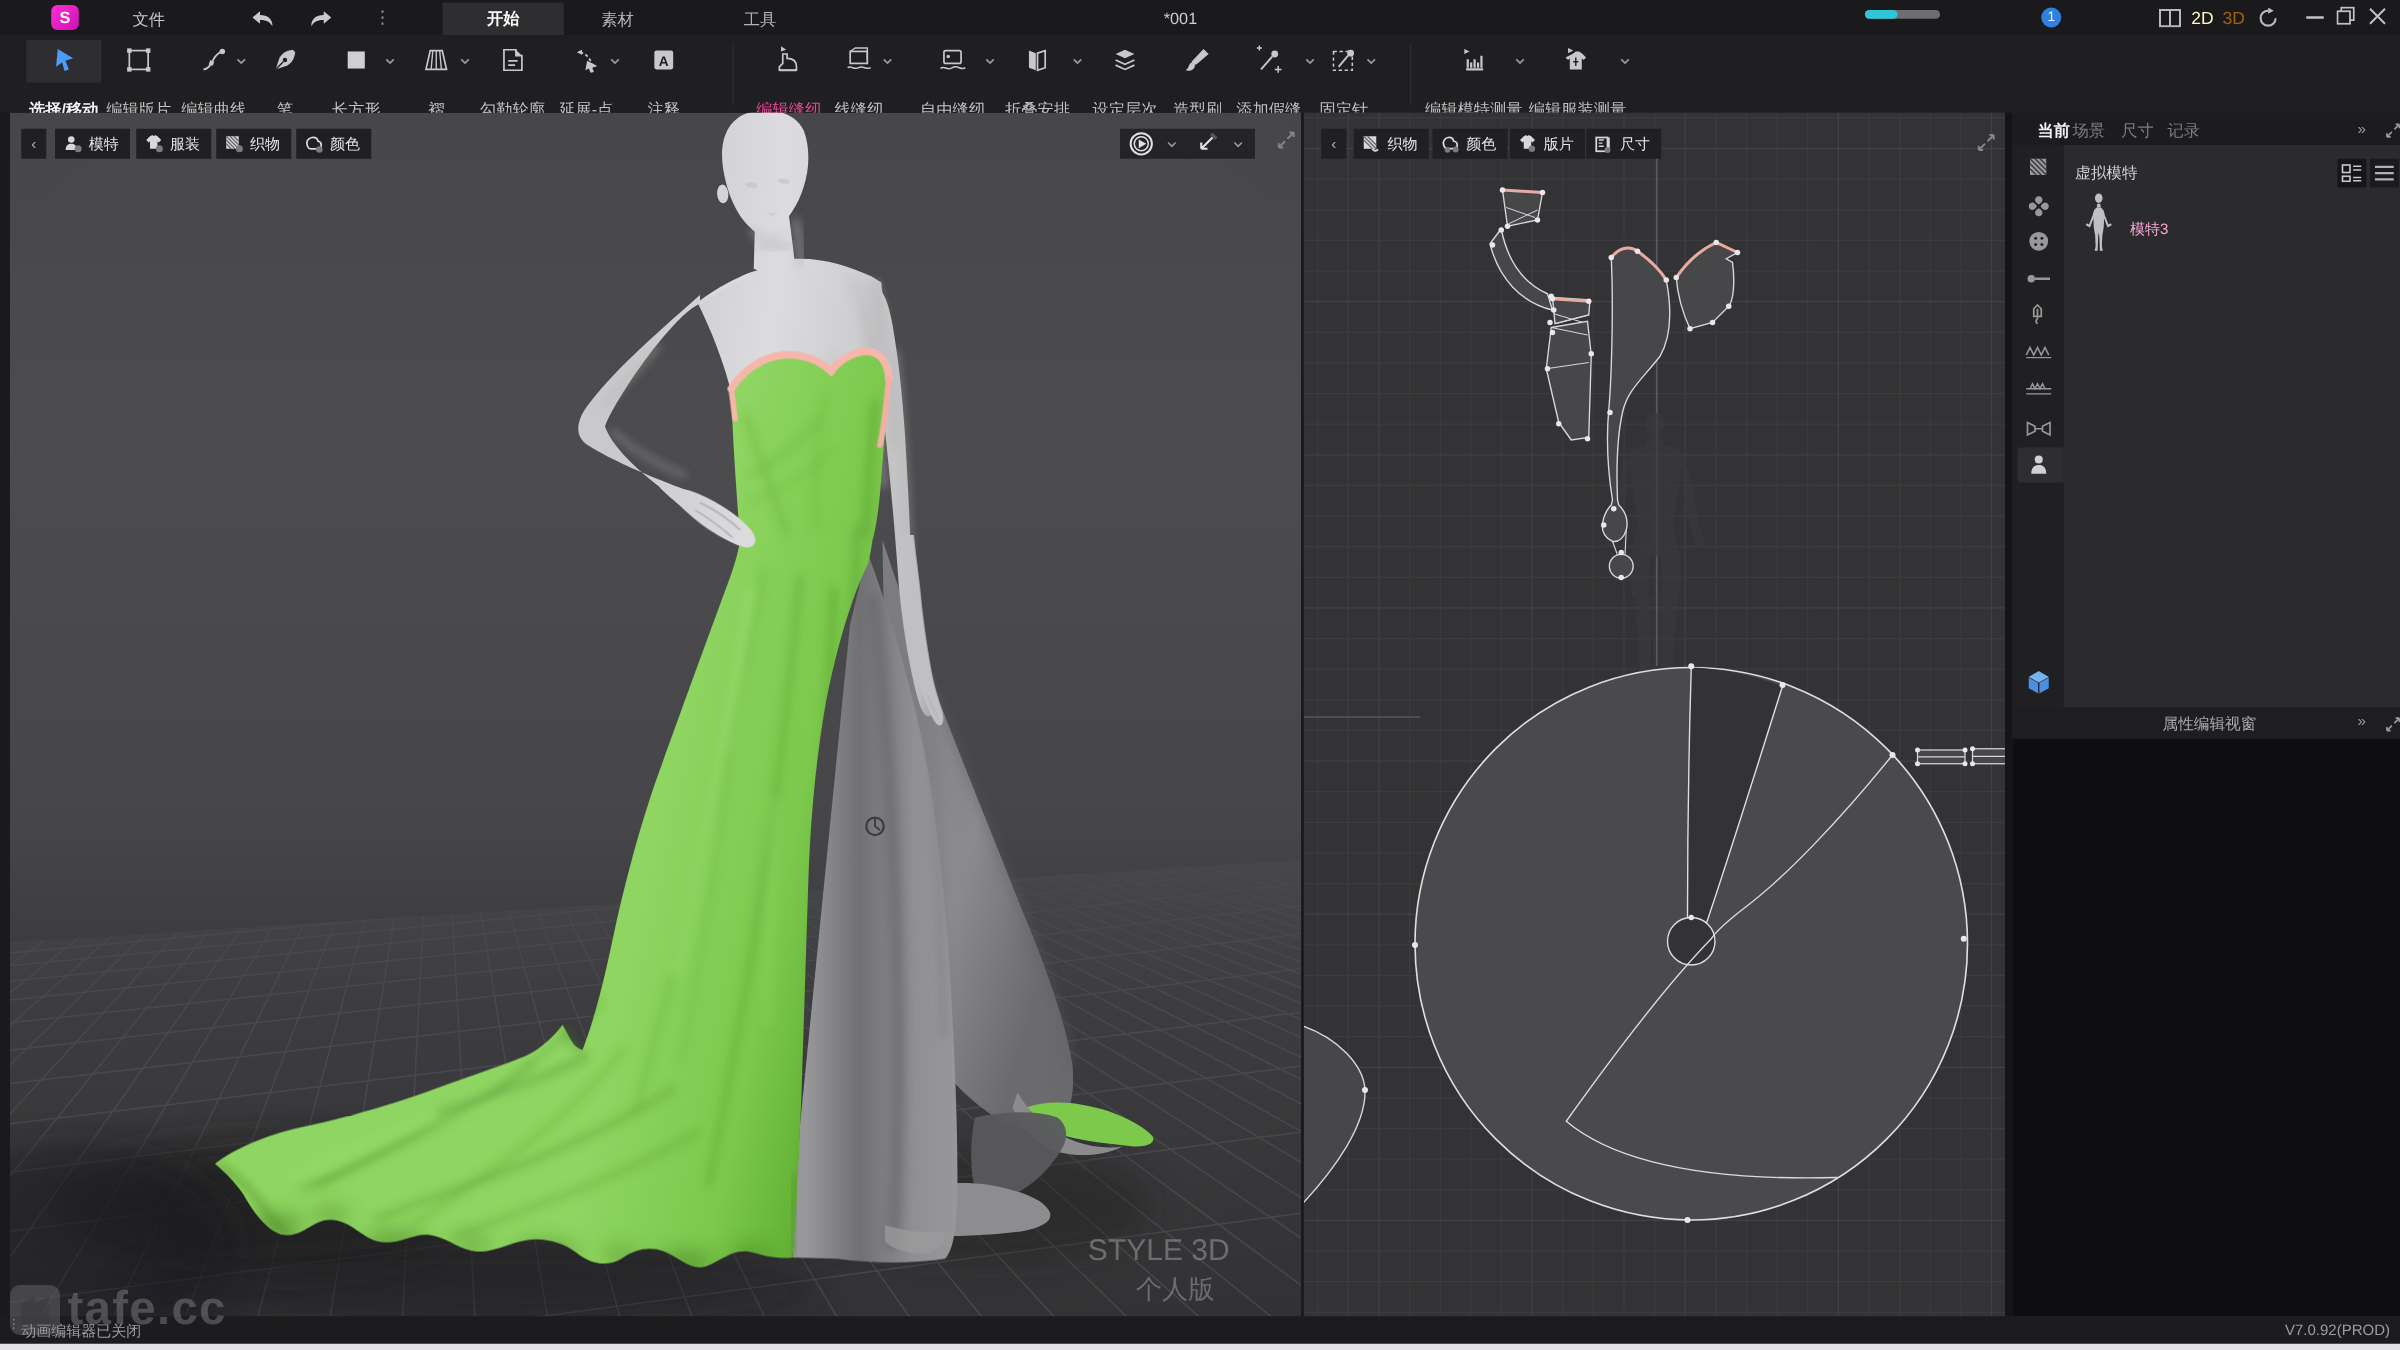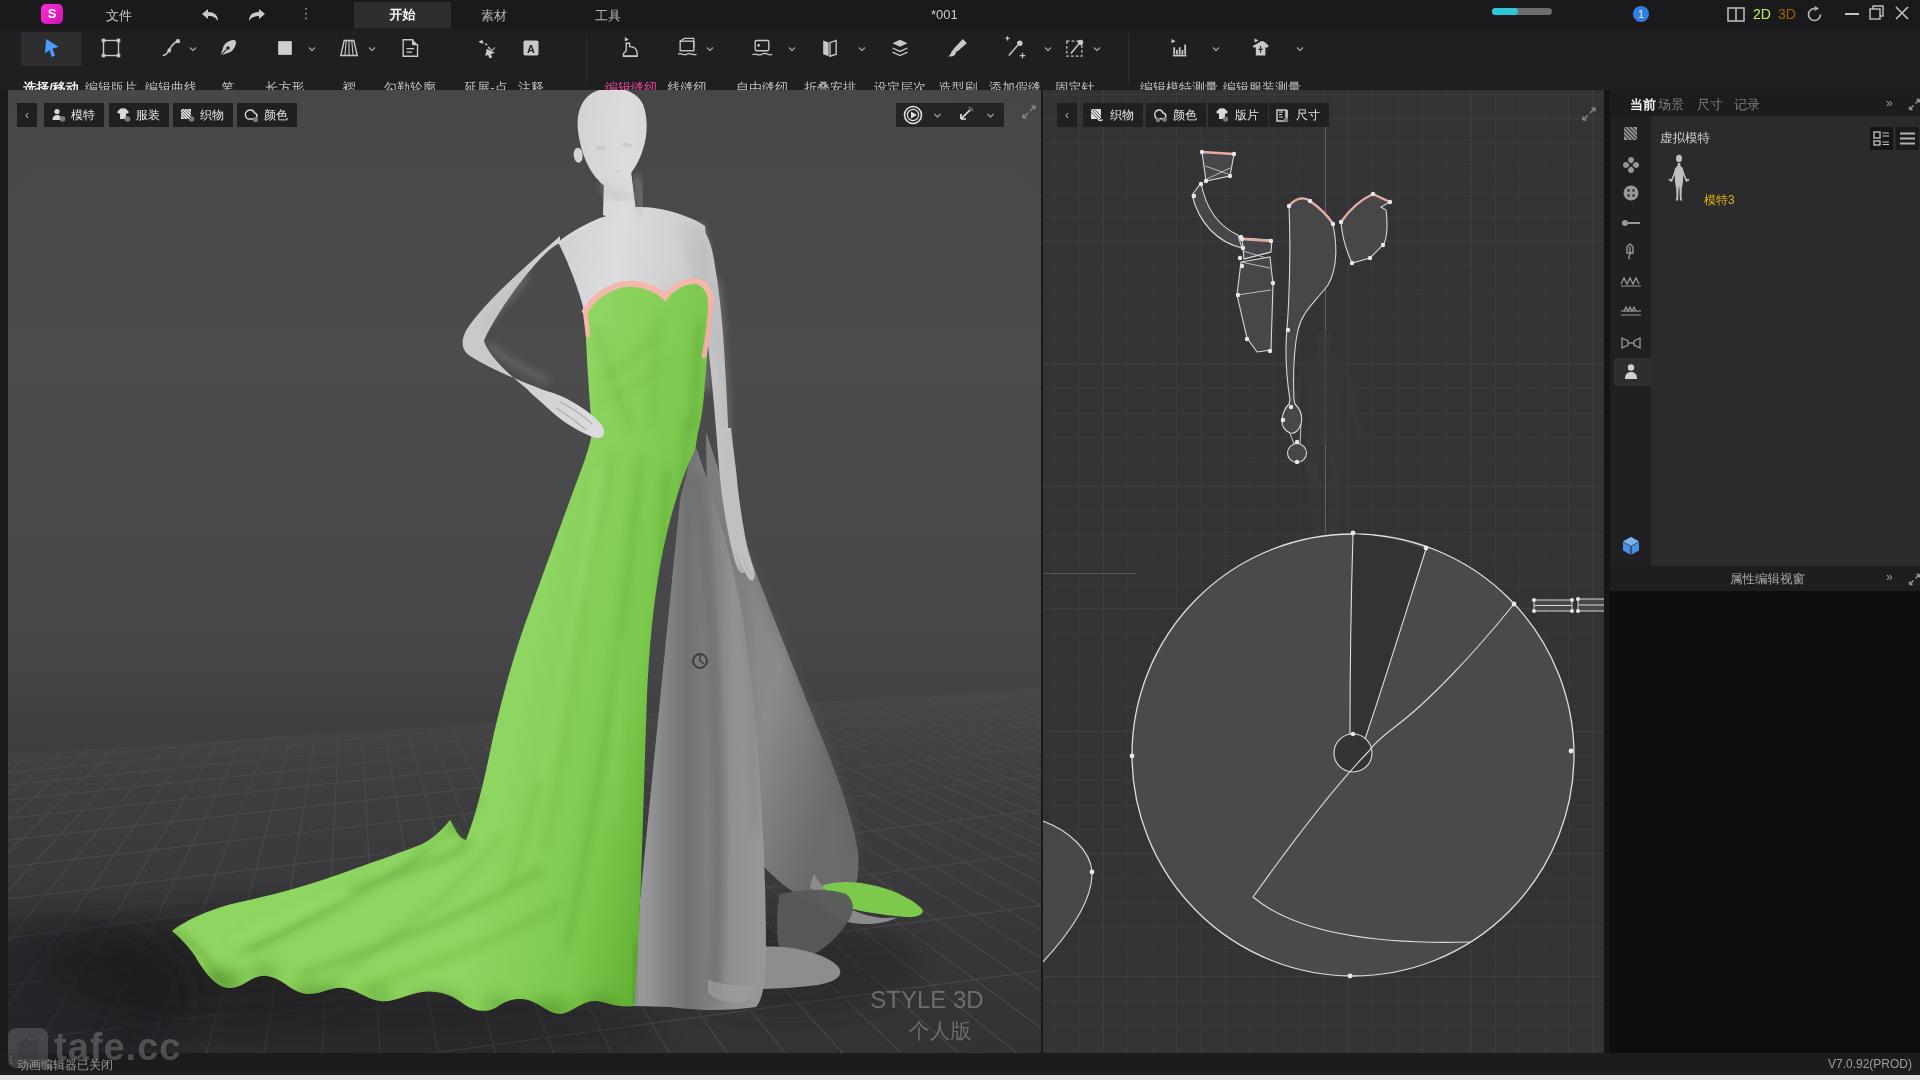--- a/index.html
+++ b/index.html
@@ -50,21 +50,21 @@
     <div class="mtxt" style="left:931px;color:#cdcdcf;">*001</div>
 
     <div class="abs" style="left:1492px;top:8px;width:60px;height:7px;border-radius:4px;background:#6e6e72;"></div>
     <div class="abs" style="left:1492px;top:8px;width:26px;height:7px;border-radius:4px;background:#2ec6d8;"></div>
     <div class="abs" style="left:1633px;top:6px;width:16px;height:16px;border-radius:8px;background:#2f80e0;
          color:#eaf2ff;font-size:11px;text-align:center;line-height:16px;">1</div>
     <svg class="abs" style="left:1727px;top:7px" width="18" height="15" viewBox="0 0 18 15">
       <rect x="1" y="1" width="16" height="13" fill="none" stroke="#b9b9bb" stroke-width="1.6"></rect>
       <line x1="9" y1="1" x2="9" y2="14" stroke="#b9b9bb" stroke-width="1.6"></line>
     </svg>
-    <div class="mtxt" style="left:1753px;top:6px;color:#bef264;font-size:14px;">2D</div>
+    <div class="mtxt" style="left:1753px;top:6px;color:#fef9c3;font-size:14px;">2D</div>
     <div class="mtxt" style="left:1778px;top:6px;color:#a16207;font-size:14px;">3D</div>
     <svg class="abs" style="left:1806px;top:6px" width="17" height="17" viewBox="0 0 17 17">
       <path d="M14.5 8.5 A6 6 0 1 1 8.5 2.5" fill="none" stroke="#b9b9bb" stroke-width="1.7"></path>
       <path d="M8.5 0 L13 2.5 L8.5 5 Z" fill="#b9b9bb"></path>
     </svg>
     <div class="abs" style="left:1845px;top:13px;width:14px;height:2px;background:#c2c2c4;"></div>
     <svg class="abs" style="left:1869px;top:5px" width="15" height="15" viewBox="0 0 15 15">
       <rect x="1" y="4" width="10" height="10" fill="none" stroke="#c2c2c4" stroke-width="1.4"></rect>
       <path d="M4 4 L4 1 L14 1 L14 11 L11 11" fill="none" stroke="#c2c2c4" stroke-width="1.4"></path>
     </svg>
@@ -144,21 +144,21 @@
     <div class="tbtn" style="left:379px;width:62px;">
         <div class="tico">
           <svg width="26" height="26" viewBox="0 0 38 38">
             <path d="M9 7 L23 7 L23 14 L30 14 L30 31 L9 31 Z" fill="none" stroke="#c8c8ca" stroke-width="2"></path>
             <path d="M23 7 L30 14 L23 14 Z" fill="#c8c8ca"></path>
             <path d="M14 20 L25 20 M14 25 L22 25" stroke="#c8c8ca" stroke-width="1.8"></path>
           </svg>
         </div>
         <div class="tlab" style="color:#c2c2c4;">勾勒轮廓</div>
       </div>
-    <div class="tbtn" style="left:457px;width:58px;">
+    <div class="tbtn" style="left:440px;width:58px;">
         <div class="tico">
           <svg width="26" height="26" viewBox="0 0 38 38">
             <path d="M8 10 L14 7 L14 13 Z" fill="#c8c8ca"></path>
             <path d="M12 10 C20 12 24 18 26 26" fill="none" stroke="#c8c8ca" stroke-width="2" stroke-dasharray="3.5 3"></path>
             <path d="M20 20 L32 26 L26 28 L28 33 L24 34 L22 29 L18 31 Z" fill="#c8c8ca"></path>
           </svg>
         </div>
         <div class="tlab" style="color:#c2c2c4;">延展-点</div>
       </div>
     <svg class="chev" style="left:487px" width="10" height="8" viewBox="0 0 10 8">
@@ -983,21 +983,21 @@
           <path d="M4 6.5 L19 6.5 M4 11.5 L19 11.5 M4 16.5 L19 16.5" stroke="#b2b2b4" stroke-width="1.8"></path>
         </svg>
     </div>
     <svg class="abs" style="left:54px;top:64px" width="30" height="48" viewBox="0 0 30 48">
       <g fill="#c0c0c2">
         <ellipse cx="15" cy="4.5" rx="3" ry="3.8"></ellipse>
         <path d="M13.8 9 L16.2 9 L16.6 12 L13.4 12 Z"></path>
         <path d="M13.4 12 L16.6 12 C18.4 13 19.4 15 19.8 18 L22.8 25.5 L24.6 24.6 L25.4 26.2 L22 28 L19.2 20.5 C19.3 26 18.8 30 17.9 34 L17.5 43 L18.3 46.5 L15.9 46.5 L15.5 36 L15 31.5 L14.5 36 L14.1 46.5 L11.7 46.5 L12.5 43 L12.1 34 C11.2 30 10.7 26 10.8 20.5 L8 28 L4.6 26.2 L5.4 24.6 L7.2 25.5 L10.2 18 C10.6 15 11.6 13 13.4 12 Z"></path>
       </g>
     </svg>
-    <div class="abs" style="left:94px;top:102px;font-size:12px;color:#eab308;">模特3</div>
+    <div class="abs" style="left:94px;top:85px;font-size:12px;color:#f9a8d4;">模特3</div>
 
     <div class="abs" style="left:0;top:476px;width:316px;height:25px;background:#1e1e20;"></div>
     <div class="abs" style="left:120px;top:481px;font-size:12.5px;color:#aaaaac;">属性编辑视窗</div>
     <div class="abs" style="left:276px;top:480px;font-size:12px;color:#9a9a9c;">»</div>
     <svg class="abs" style="left:298px;top:483px" width="13" height="13" viewBox="0 0 13 13">
       <path d="M7.5 5.5 L11.5 1.5 M11.5 1.5 L8.5 1.5 M11.5 1.5 L11.5 4.5 M5.5 7.5 L1.5 11.5 M1.5 11.5 L4.5 11.5 M1.5 11.5 L1.5 8.5" stroke="#9a9a9c" stroke-width="1.3" fill="none"></path>
     </svg>
 
     <div class="abs" style="left:0;top:501px;width:316px;height:462px;background:#0e0e10;"></div>
 </div>

